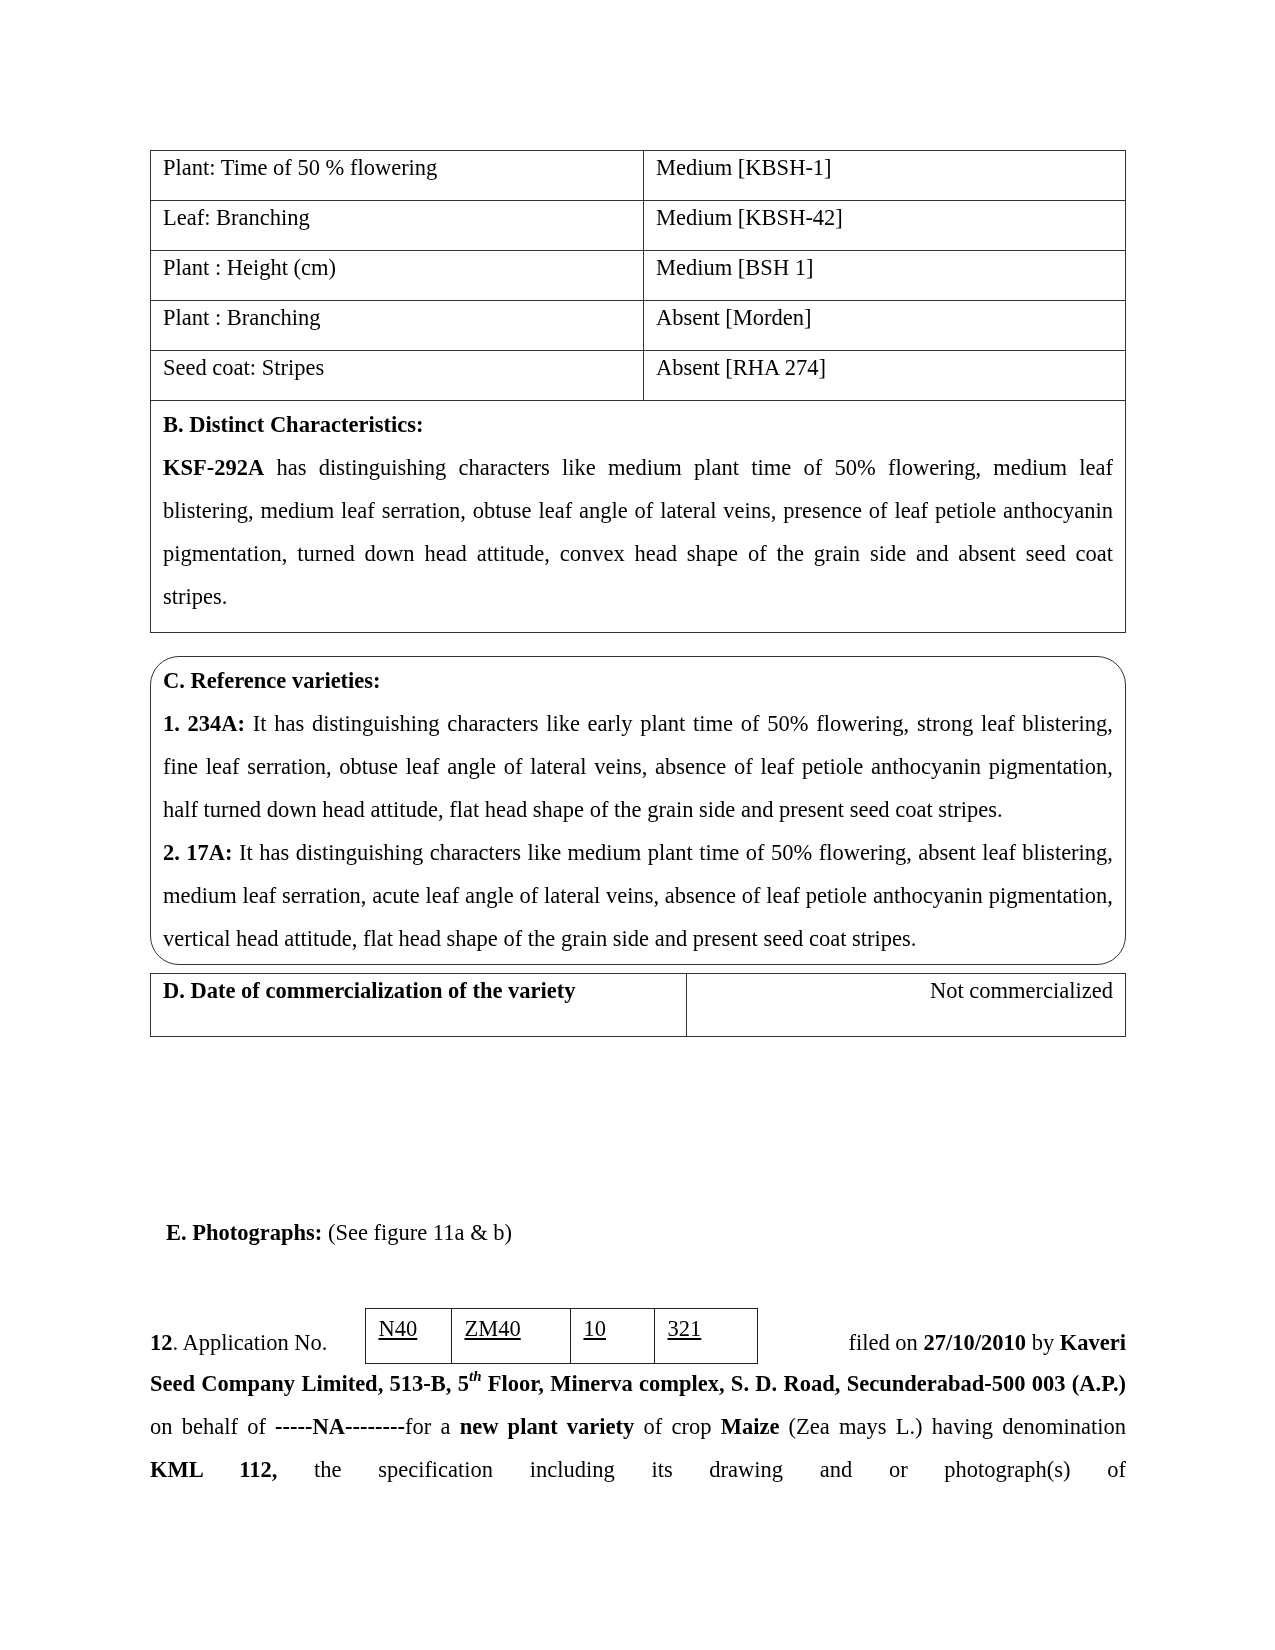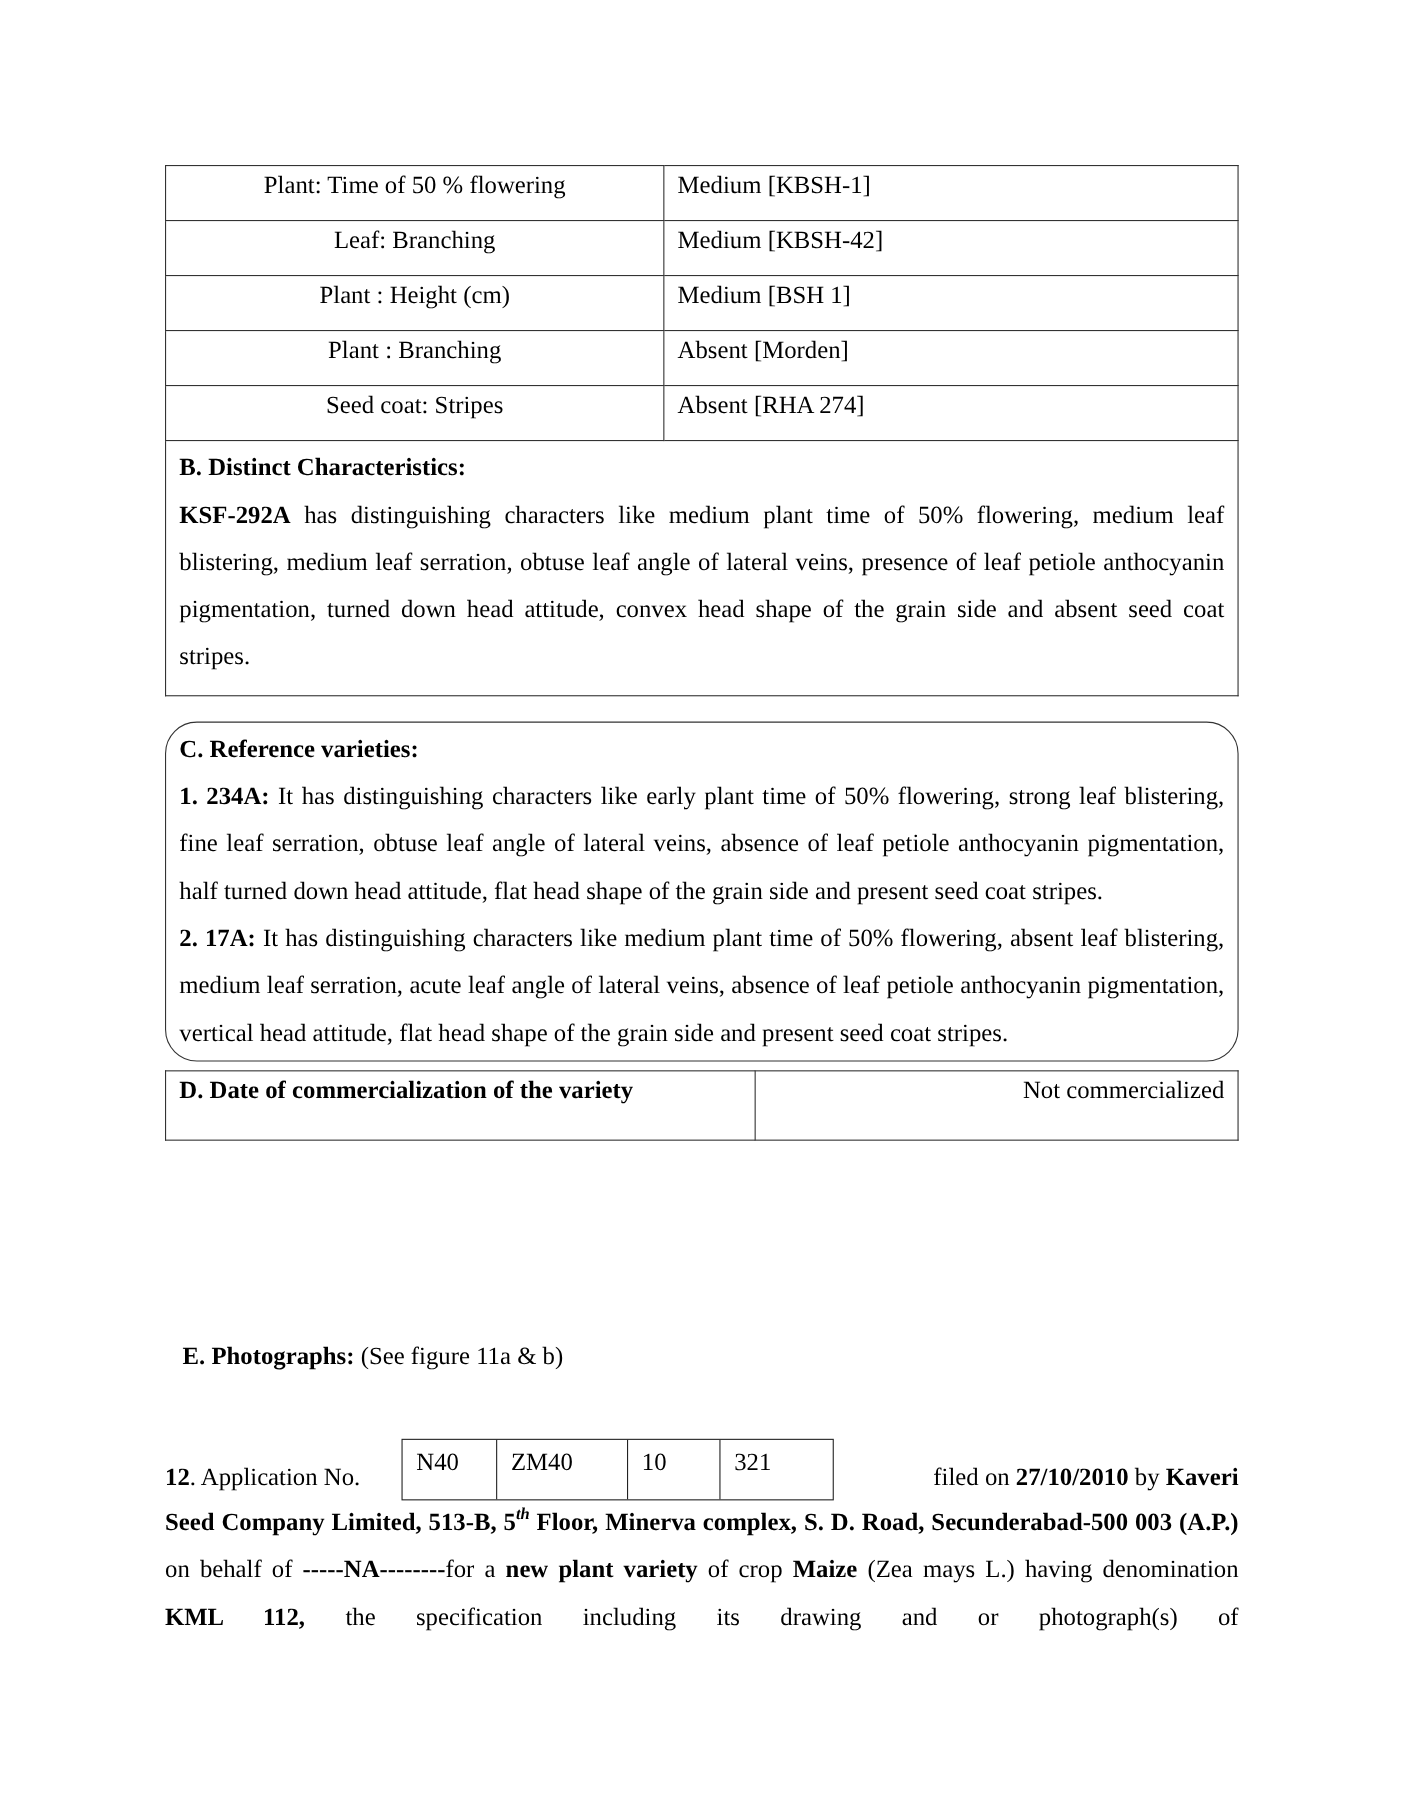--- a/index.html
+++ b/index.html
@@ -8,21 +8,21 @@
       font-family: "Liberation Serif", "DejaVu Serif", serif;
       color: #000; font-size: 22.5px;
     }
     .page { position: absolute; left: 150px; top: 150px; width: 976px; }
     table { border-collapse: collapse; width: 100%; }
     .char-table td {
       border: 1.5px solid #333; vertical-align: top;
       padding: 4px 12px 0 12px; height: 50px; box-sizing: border-box;
       line-height: 26px;
     }
-    .char-table td.col-a { width: 453px; text-align: center; }
+    .char-table td.col-a { width: 493px; }
     .section-box {
       border: 1.5px solid #333; border-top: none;
       padding: 2px 12px 14px 12px; line-height: 43px; text-align: justify;
     }
     .section-box.standalone { border-top: 1.5px solid #333; margin-top: 23px; padding-bottom: 4px; border-radius: 29px; }
     .b { font-weight: bold; }
     .para { text-align: justify; text-align-last: left; }
     .d-table { margin-top: 8px; }
     .d-table td {
       border: 1.5px solid #333; vertical-align: top; height: 63px;
@@ -33,20 +33,21 @@
     .photographs { position: absolute; left: 166px; top: 1218px; line-height: 30px; }
     .application {
       position: absolute; left: 150px; top: 1304px; width: 976px;
       line-height: 43px; text-align: justify;
     }
     .app-line { display: flex; align-items: flex-end; height: 60px; }
     .app-boxes { display: inline-flex; border: 1.5px solid #222; height: 56px; box-sizing: border-box; margin-left: 38px; }
     .app-box {
       border-right: 1.5px solid #222; padding: 0 12px; line-height: 40px;
       box-sizing: border-box;
+      text-decoration: underline;
     }
     .app-box:last-child { border-right: none; }
     .app-box.w1 { width: 86px; }
     .app-box.w2 { width: 119px; }
     .app-box.w3 { width: 84px; }
     .app-box.w4 { width: 102px; }
     .app-filed { margin-left: auto; padding-bottom: 0; }
     .app-line-left { padding-bottom: 0; }
     .app-para { margin-top: -2px; text-align: justify; text-align-last: justify; }
     sup { font-size: 15px; line-height: 0; position: relative; top: -2px; font-style: italic; }

